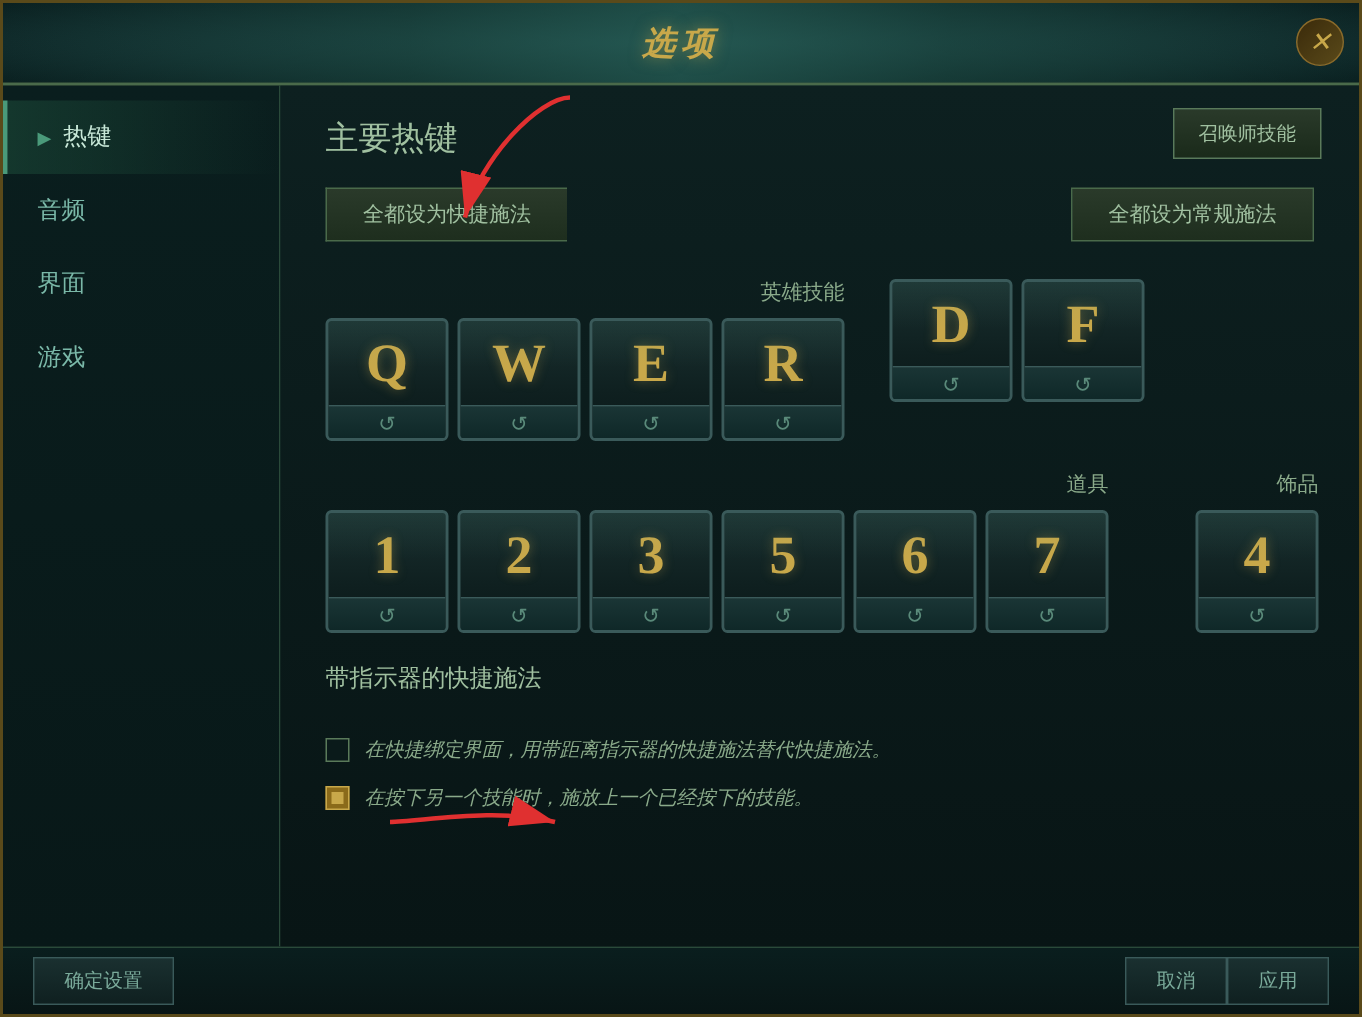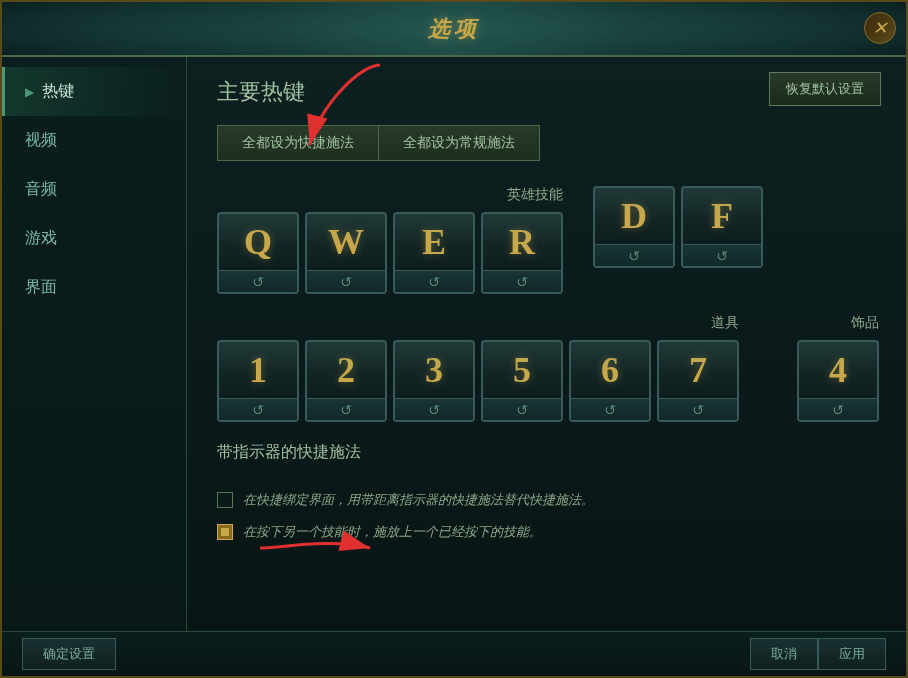--- a/index.html
+++ b/index.html
@@ -148,21 +148,21 @@
       font-size: 22px;
       margin-bottom: 18px;
       font-weight: normal;
     }
 
     
     .btn-row {
       display: flex;
       gap: 0;
       margin-bottom: 25px;
-      justify-content: flex-start;
+      justify-content: space-between;
       position: relative;
     }
 
     .hotkey-btn {
       background: linear-gradient(180deg, #2a3a2a, #1e2e1e);
       border: 1px solid #4a6a4a;
       color: #a0c0a0;
       padding: 8px 24px;
       font-size: 14px;
       cursor: pointer;
@@ -355,35 +355,32 @@
   </div>
 
   <div class="content-area">
 
     <div class="sidebar">
       <div class="sidebar-item active">
         <span class="arrow">▶</span>
         <span>热键</span>
       </div>
       <div class="sidebar-item">
-        <span>视频</span>
+        <span>音频</span>
       </div>
       <div class="sidebar-item">
-        <span>音频</span>
+        <span>界面</span>
       </div>
       <div class="sidebar-item">
         <span>游戏</span>
       </div>
-      <div class="sidebar-item">
-        <span>界面</span>
-      </div>
     </div>
 
     <div class="main-panel">
-      <button class="restore-btn">恢复默认设置</button>
+      <button class="restore-btn">召唤师技能</button>
 
       <div class="section-title">主要热键</div>
 
       <div class="btn-row">
         <button class="hotkey-btn">全都设为快捷施法</button>
         <button class="hotkey-btn">全都设为常规施法</button>
       </div>
 
       <div class="key-groups">
         <div class="key-group">

